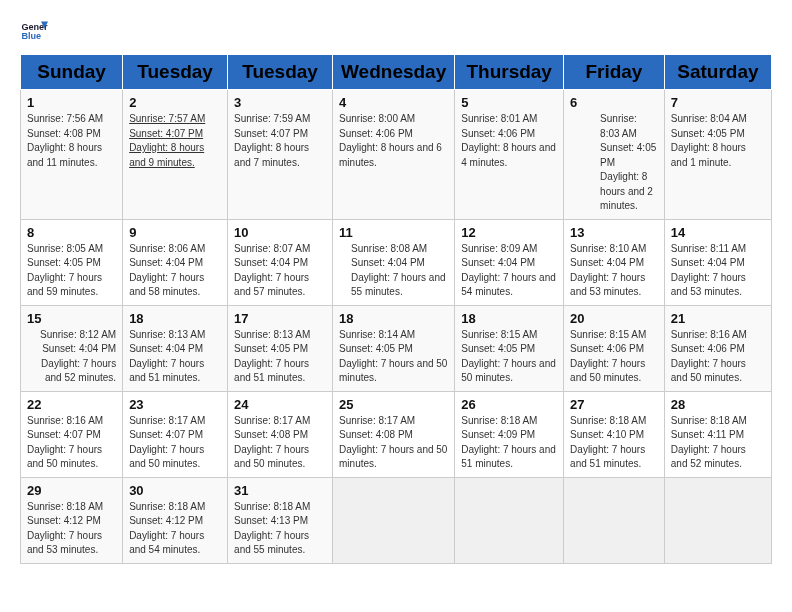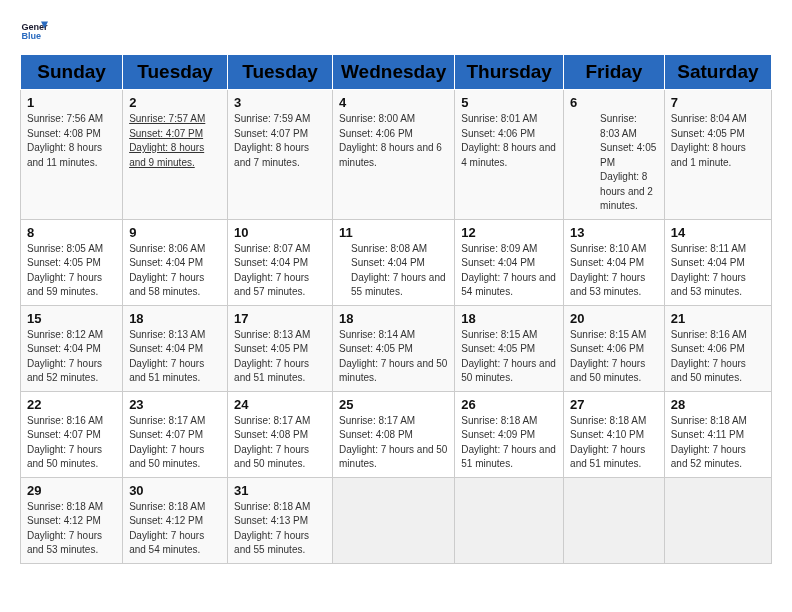--- a/index.html
+++ b/index.html
@@ -198,21 +198,21 @@
         <td>
           <span class="day-num">14</span>
           <div class="day-info" style="white-space: pre-line;">Sunrise: 8:11 AM
 Sunset: 4:04 PM
 Daylight: 7 hours and 53 minutes.</div>
         </td>
       </tr>
       <tr>
         <td>
           <span class="day-num">15</span>
-          <div class="day-info" style="white-space: pre-line;">Sunrise: 8:12 AM
+          <div class="day-info" style="white-space: pre-line; text-align: right;">Sunrise: 8:12 AM
 Sunset: 4:04 PM
 Daylight: 7 hours and 52 minutes.</div>
         </td>
         <td>
           <span class="day-num">18</span>
           <div class="day-info" style="white-space: pre-line;">Sunrise: 8:13 AM
 Sunset: 4:04 PM
 Daylight: 7 hours and 51 minutes.</div>
         </td>
         <td>

